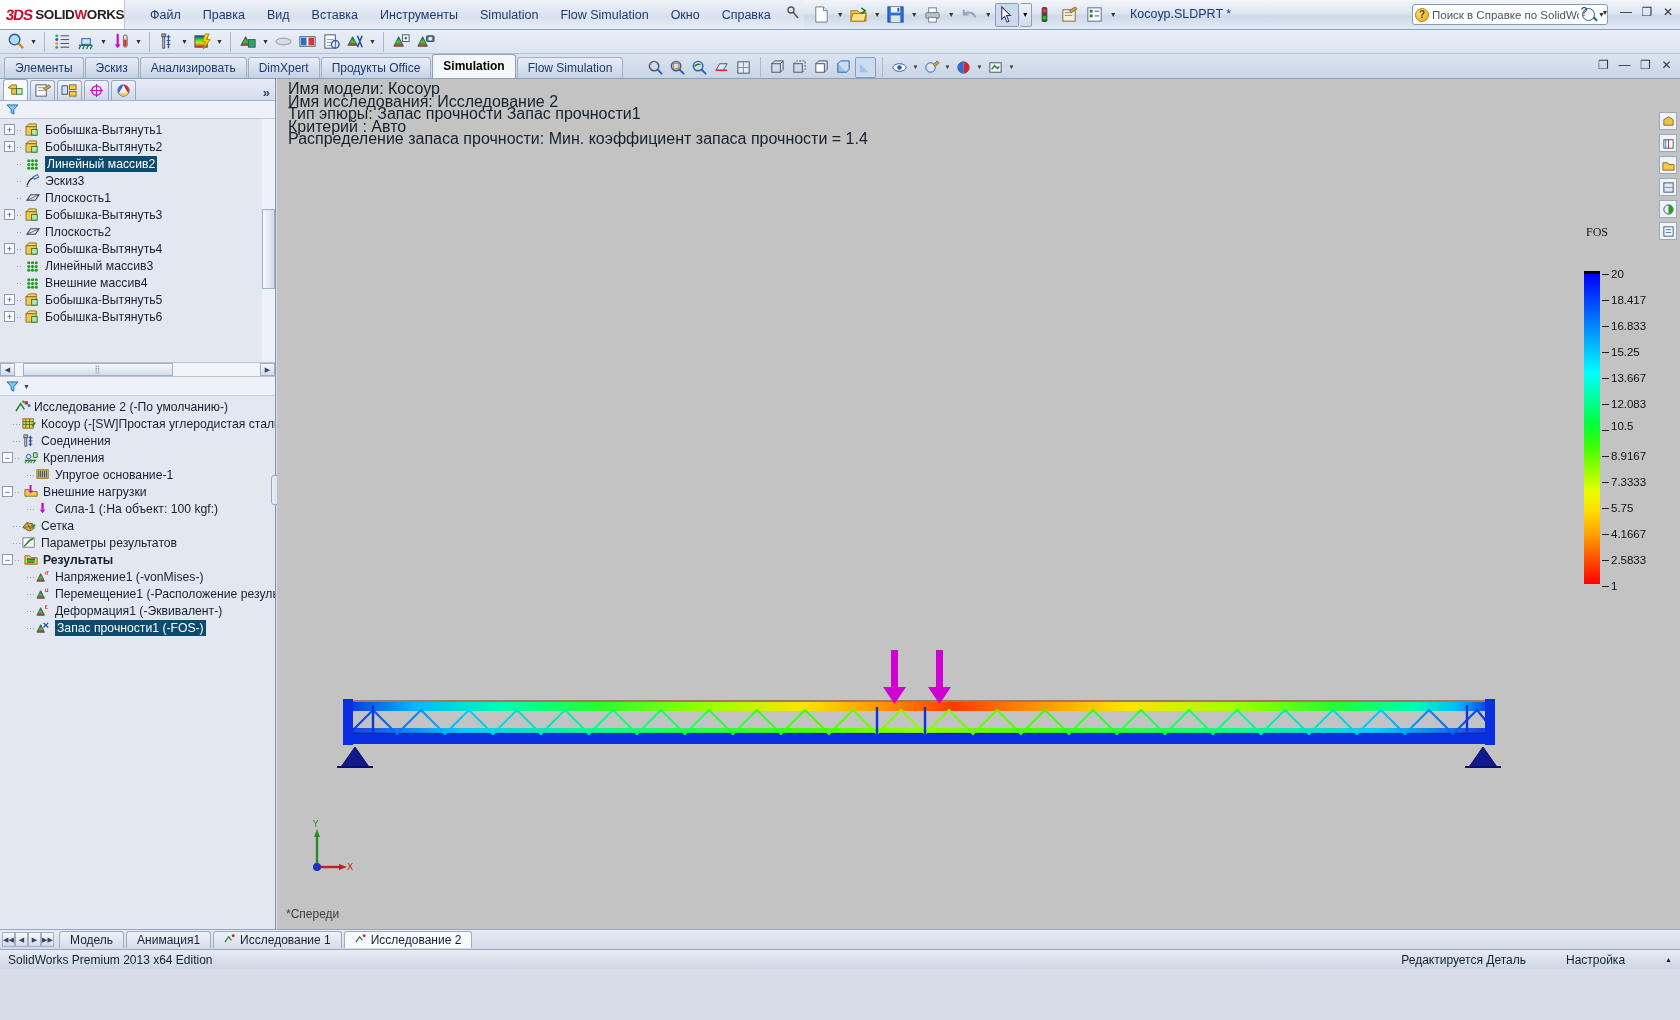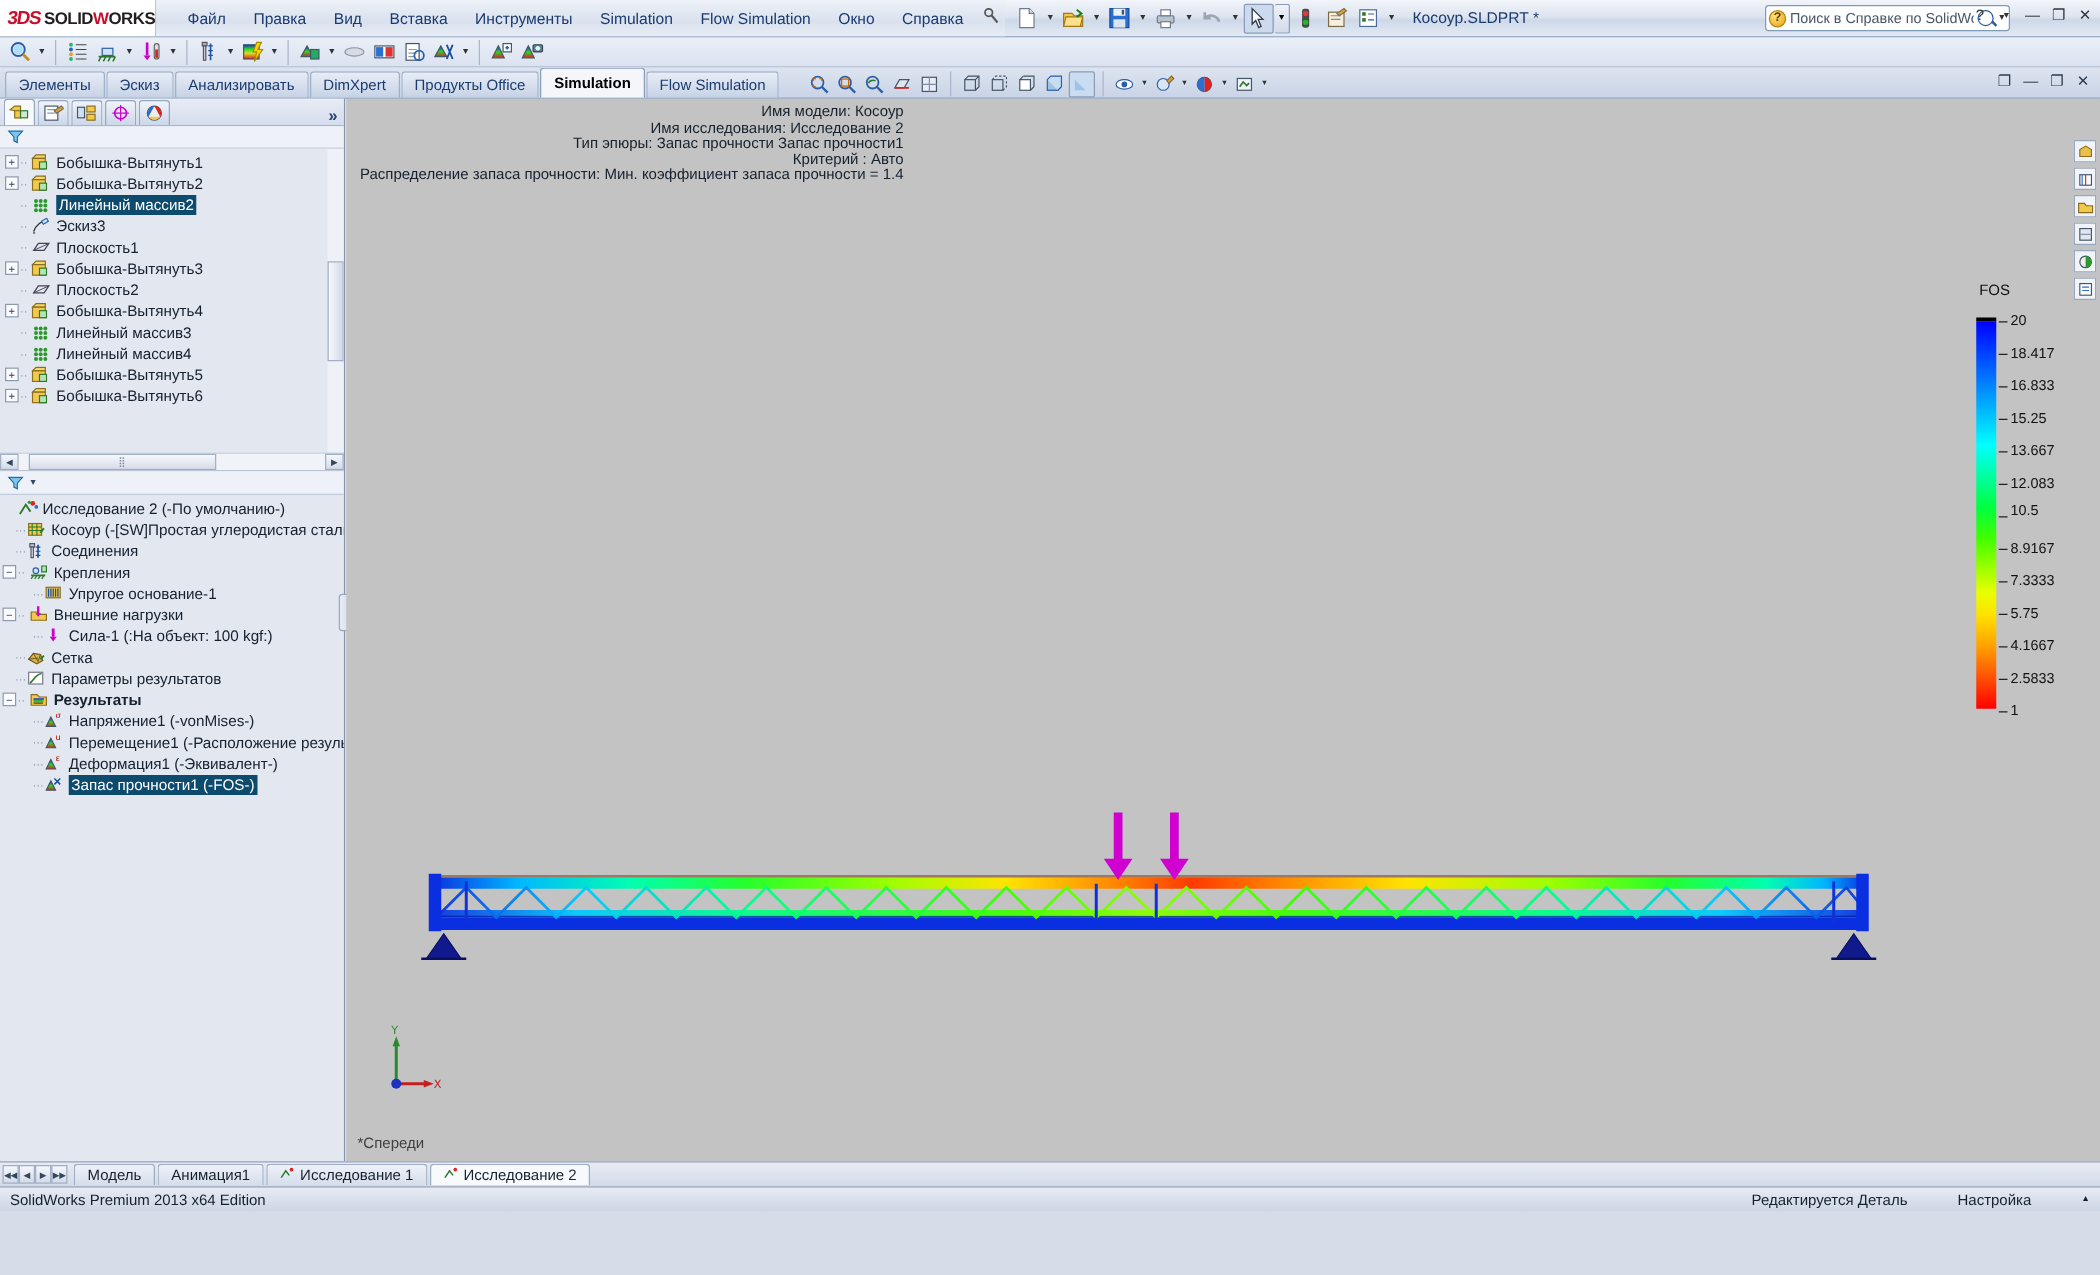--- a/index.html
+++ b/index.html
@@ -151,31 +151,31 @@
 
   .vscroll-tree { position: absolute; right: 0; top: 0; width: 13px; height: 100%; background:#eef1f7; }
   .vs-thumb { position: absolute; left: 0; width: 13px; background: linear-gradient(to right,#f6f8fc,#d2dae8);
               border: 1px solid #a3afc2; }
 
   
   .graphics {
     position: absolute; top: 79px; left: 277px; width: 1403px; height: 850px;
     background: #c3c3c3; overflow: hidden;
   }
-  .plotinfo { position: absolute; left: 11px; top: 4px; font-size: 12px; color: #16212e; line-height: 12.6px; text-align: right; }
+  .plotinfo { position: absolute; left: 11px; top: 4px; font-size: 16px; color: #16212e; line-height: 12.6px; }
   .plotinfo div { white-space: nowrap; }
 
   .viewlabel { position: absolute; left: 9px; bottom: 8px; font-size: 12px; color: #404040; }
 
   
   .triad { position: absolute; left: 28px; bottom: 50px; width: 50px; height: 60px; }
 
   
   .legend { position: absolute; right: 72px; top: 146px; }
-  .legend .ltitle { font-size: 12px; color: #111; margin-bottom: 15px; margin-left: 2px; }
+  .legend .ltitle { font-size: 12px; color: #111; margin-bottom: 31px; margin-left: 2px; font-family: Liberation Serif, serif; }
   .legend .lbar { width: 16px; height: 313px; position: relative;
      background: linear-gradient(to bottom,
        #0000ff 0%, #0040ff 8%, #0080ff 16%, #00c0ff 24%, #00ffff 32%,
        #00ffa0 40%, #00ff40 48%, #40ff00 56%, #a0ff00 64%, #e8ff00 70%,
        #ffe000 76%, #ffa000 84%, #ff5000 92%, #ff0000 100%);
      border-top: 3px solid #000; }
   .legend .ltick { position: absolute; left: 18px; width: 7px; height: 1px; background: #222; }
   .legend .lval { position: absolute; left: 27px; font-size: 11.5px; color: #111; transform: translateY(-50%); white-space: nowrap;}
   .rs-ic { width: 18px; height: 18px; margin-bottom: 4px; border: 1px solid #9aa8bd; background:#f0f3f8;
            display:flex;align-items:center;justify-content:center;}
@@ -771,21 +771,21 @@
                 <circle cx="12" cy="4" r="1.7"></circle>
                 <circle cx="4" cy="8" r="1.7"></circle>
                 <circle cx="8" cy="8" r="1.7"></circle>
                 <circle cx="12" cy="8" r="1.7"></circle>
                 <circle cx="4" cy="12" r="1.7"></circle>
                 <circle cx="8" cy="12" r="1.7"></circle>
                 <circle cx="12" cy="12" r="1.7"></circle>
               </g>
             </svg>
           </span>
-        <span class="tlabel">Линейный массив4</span>
+        <span class="tlabel">Внешние массив4</span>
       </div>
       <div class="tnode">
         <span class="exp">+</span>
           <span class="dots">··</span>
         <span class="tico">
             <svg width="16" height="14" viewBox="0 0 17 15">
               <path d="M1 4l3-3h8v3H1z" fill="#f6d768" stroke="#8a6d1e"></path>
               <rect x="1" y="4" width="11" height="9" fill="#f2c94c" stroke="#8a6d1e"></rect>
               <rect x="7" y="7" width="6" height="6" fill="#b6e3b6" stroke="#2a7a2a"></rect>
             </svg>

